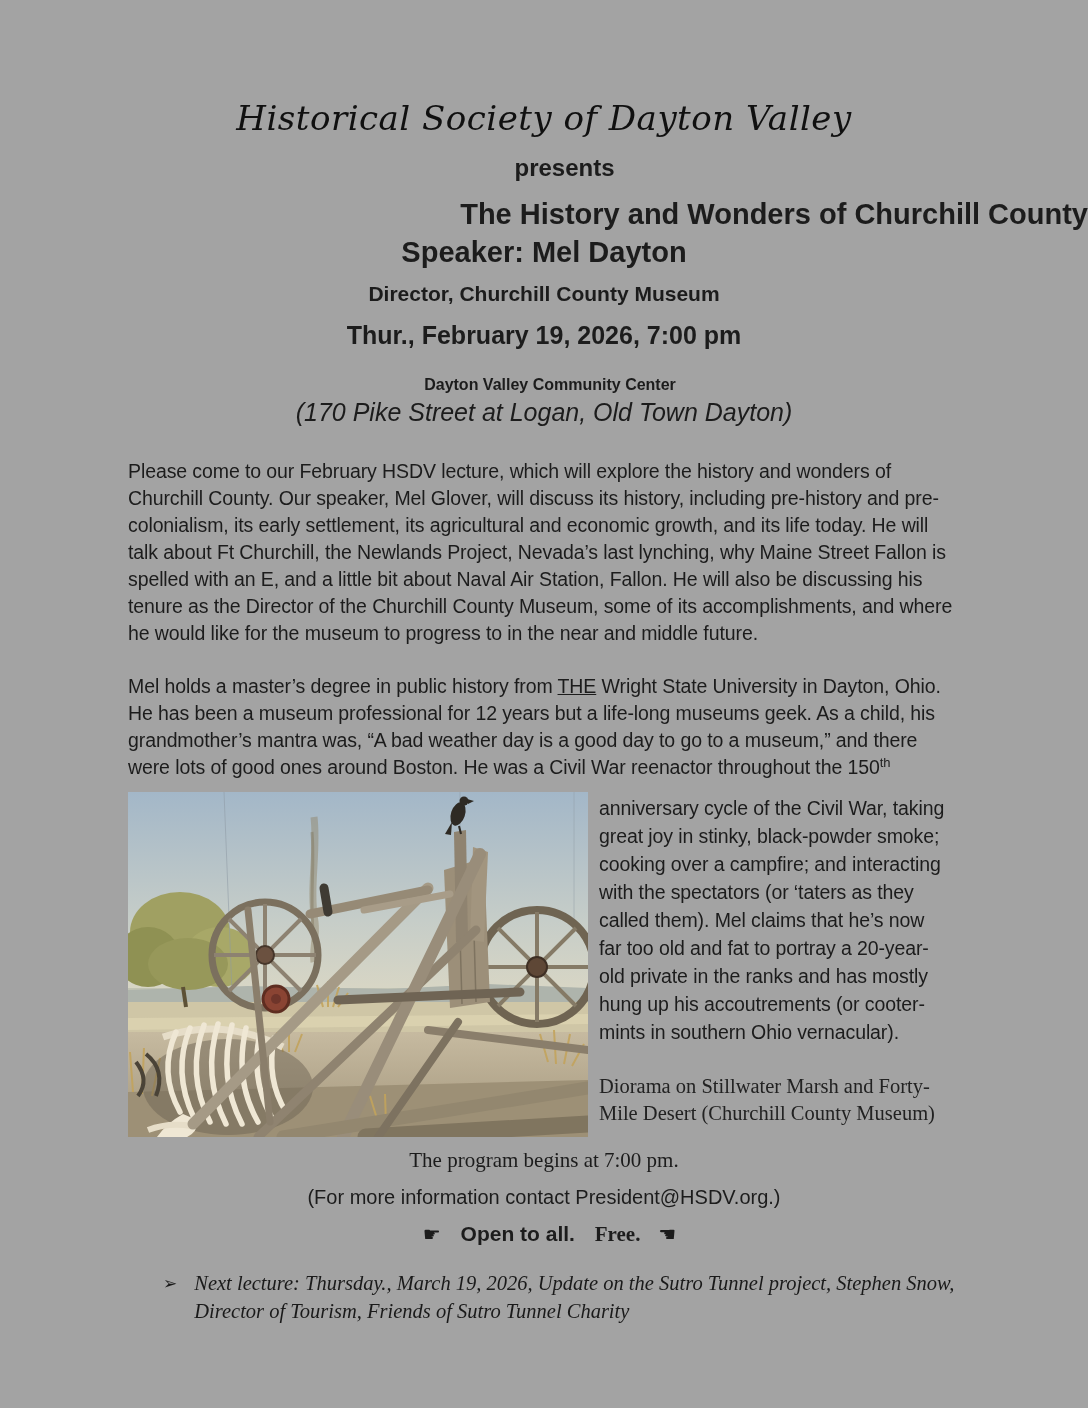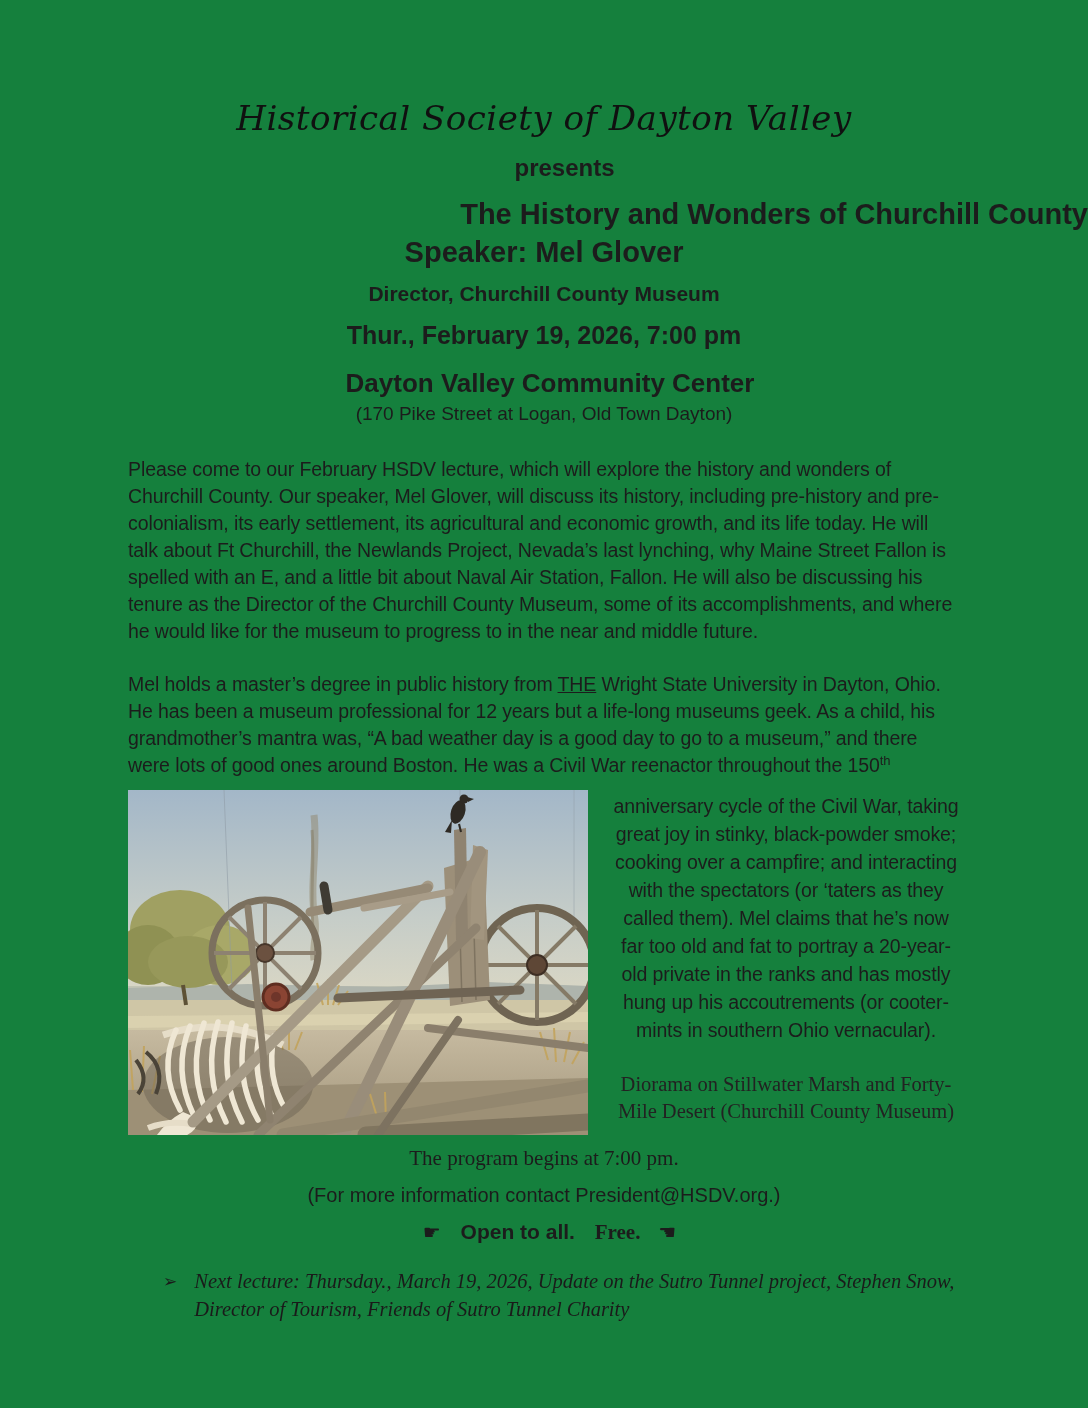--- a/index.html
+++ b/index.html
@@ -1,54 +1,54 @@
 <!DOCTYPE html>
 <html><head>
 <meta charset="utf-8">
 <style>
   * { margin:0; padding:0; box-sizing:border-box; }
   html,body { background:#ffffff; }
   .page {
     position:relative;
     width:1088px; height:1408px;
     margin:0 auto;
-    background:#15803d;
+    background:#a3a3a3;
     color:#1c1c1c;
     font-family:"Liberation Sans", sans-serif;
     overflow:hidden;
   }
   header { text-align:center; }
   .society {
     margin-top:98px;
     font-family:"DejaVu Serif", serif;
     font-style:italic;
     font-size:34px;
     letter-spacing:0.5px;
     color:#101010;
   }
   .presents { margin-top:16px; font-size:24px; font-weight:bold;padding-left:41px; }
   .title    { margin-top:16px; font-size:29px; font-weight:bold;text-align:right; }
   .speaker  { margin-top:5px;  font-size:29px; font-weight:bold; }
   .director { margin-top:13px; font-size:21px; font-weight:bold; }
   .datetime { margin-top:15px; font-size:25px; font-weight:bold; }
-  .venue    { margin-top:18px; font-size:26px; font-weight:bold;padding-left:12px; }
-  .address  { margin-top:4px;  font-size:19px; }
+  .venue    { margin-top:26px; font-size:16px; font-weight:bold;padding-left:12px; }
+  .address  { margin-top:4px;  font-size:25px;font-style:italic; }
 
   main { margin:31px 126px 0 128px; }
   .para {
     font-size:19.5px;
     line-height:27px;
     letter-spacing:-0.1px;
     text-align:left;
   }
   .para + .para { margin-top:26px; }
   .u { text-decoration:underline; }
   sup { font-size:13px; line-height:0; }
 
-  .media-row { margin-top:11px; display:flex; gap:24px;text-align:center; }
+  .media-row { margin-top:11px; display:flex; gap:11px; }
   .photo-frame { width:460px; height:345px; flex:none; }
   .photo-frame svg { display:block; width:460px; height:345px; }
   .right-col { width:348px; padding-top:2px; }
   .wrap-text { font-size:19.5px; line-height:28px; letter-spacing:-0.1px; }
   .caption {
     margin-top:27px;
     font-family:"Liberation Serif", serif;
     font-size:20.5px;
     line-height:27px;
     color:#222;
@@ -84,21 +84,21 @@
 </style>
 </head>
 <body>
 
 <div class="page">
 
   <header>
     <div class="society">Historical Society of Dayton Valley</div>
     <div class="presents">presents</div>
     <div class="title">The History and Wonders of Churchill County</div>
-    <div class="speaker">Speaker: Mel Glover</div>
+    <div class="speaker">Speaker: Mel Dayton</div>
     <div class="director">Director, Churchill County Museum</div>
     <div class="datetime">Thur., February 19, 2026, 7:00 pm</div>
     <div class="venue">Dayton Valley Community Center</div>
     <div class="address">(170 Pike Street at Logan, Old Town Dayton)</div>
   </header>
 
   <main>
     <p class="para">Please come to our February HSDV lecture, which will explore the history and wonders of Churchill County. Our speaker, Mel Glover, will discuss its history, including pre-history and pre-colonialism, its early settlement, its agricultural and economic growth, and its life today. He will talk about Ft Churchill, the Newlands Project, Nevada’s last lynching, why Maine Street Fallon is spelled with an E, and a little bit about Naval Air Station, Fallon. He will also be discussing his tenure as the Director of the Churchill County Museum, some of its accomplishments, and where he would like for the museum to progress to in the near and middle future.</p>
 
     <p class="para"><span>Mel holds a master’s degree in public history from </span><span class="u">THE</span><span> Wright State University in Dayton, Ohio. He has been a museum professional for 12 years but a life-long museums geek. As a child, his grandmother’s mantra was, “A bad weather day is a good day to go to a museum,” and there were lots of good ones around Boston. He was a Civil War reenactor throughout the 150</span><sup>th</sup></p>

